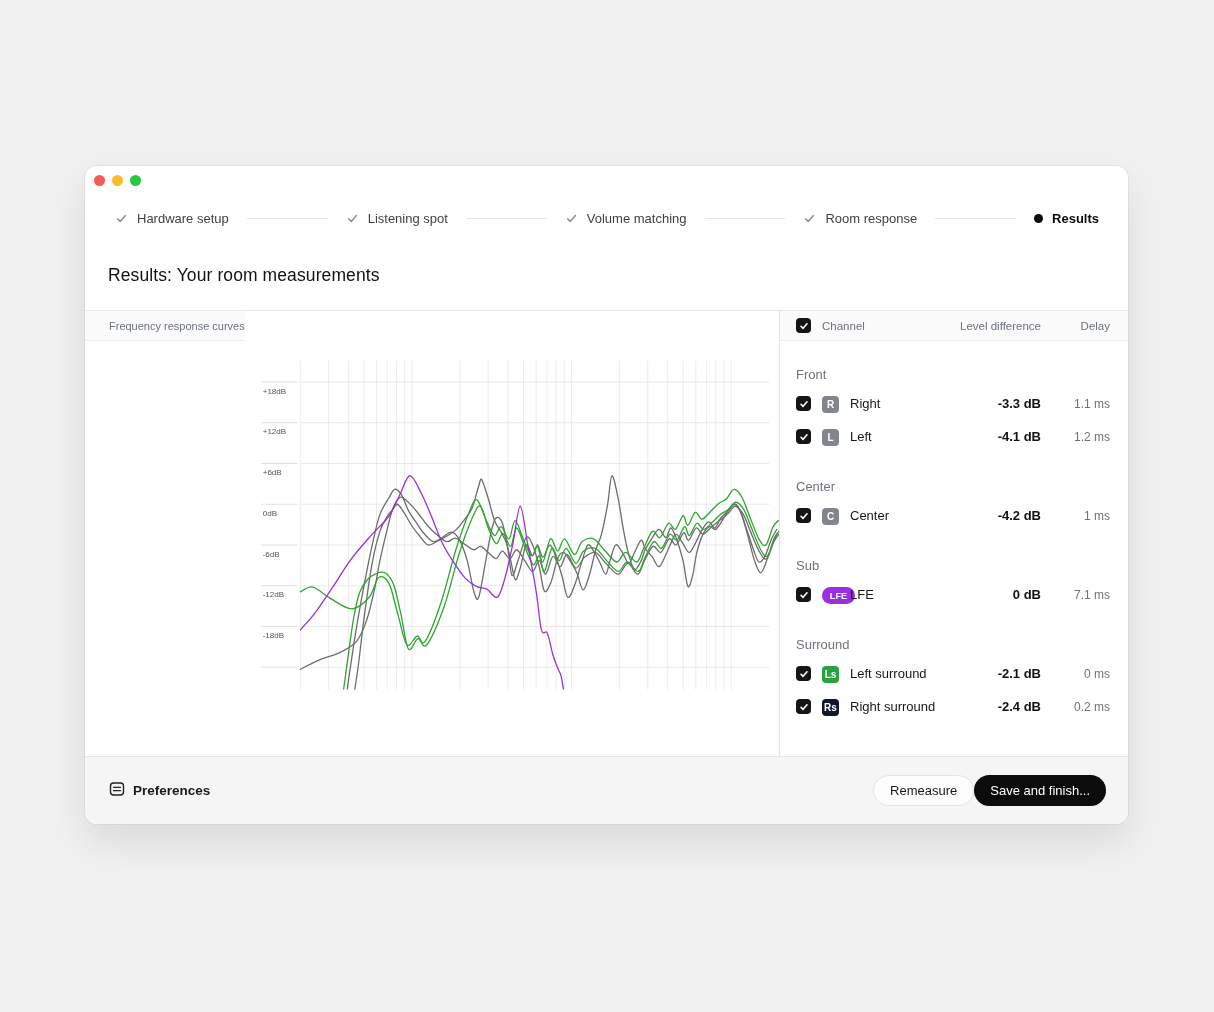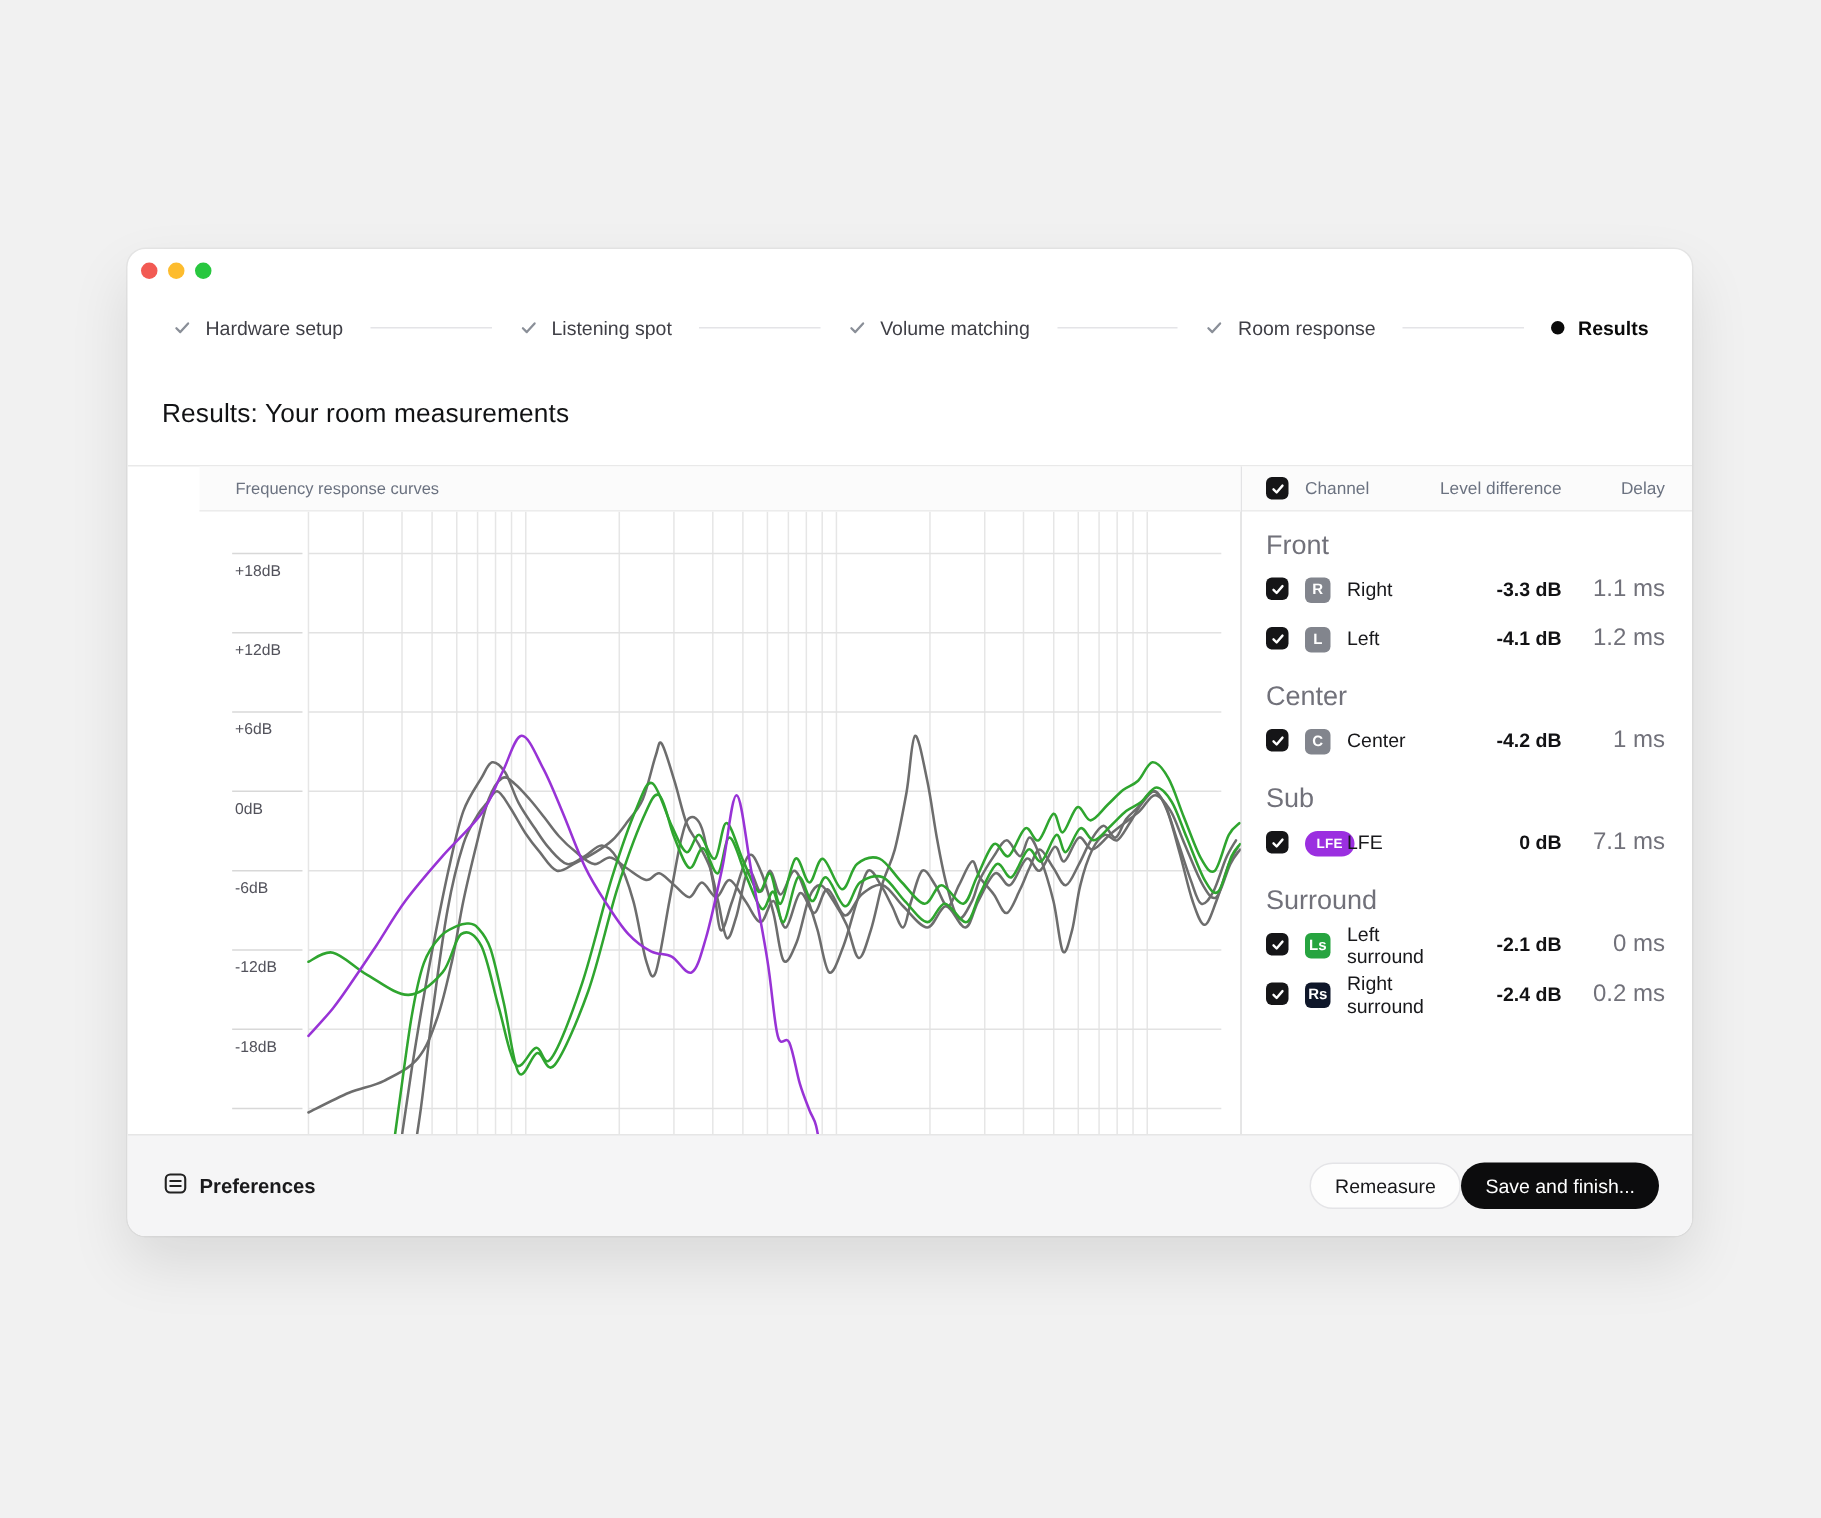--- a/index.html
+++ b/index.html
@@ -16,42 +16,42 @@
   .step-label { font-size:13px; color:#3f3f46; font-weight:500; }
   .step-check svg { display:block; }
   .connector { flex:1; height:1px; background:#e4e4e7; margin:0 18px; }
   .step-current .step-label { color:#0a0a0a; font-weight:700; }
   .step-dot { width:9px; height:9px; border-radius:50%; background:#0a0a0a; }
 
   .page-title { position:absolute; top:99px; left:23px; font-size:17.5px; font-weight:500; color:#111214; letter-spacing:0.1px; }
 
   
   .main { position:absolute; top:144px; left:0; right:0; bottom:56px; border-top:1px solid #e9e9e9; display:flex; }
-  .chart-col { width:695px; border-right:1px solid #e3e3e5; display:flex; flex-direction:column;margin-left:48px; }
+  .chart-col { width:695px; border-right:1px solid #e3e3e5; display:flex; flex-direction:row; }
   .channels-col { flex:1; display:flex; flex-direction:column; }
   .panel-head { height:30px; background:#fbfbfb; border-bottom:1px solid #ececec; display:flex; align-items:center; flex:none; }
   .chart-head-label { font-size:11px; color:#6b7280; padding-left:24px; }
   svg.freqchart { display:block; width:695px; height:428px; }
   svg.freqchart text { font-family:"Liberation Sans","DejaVu Sans",sans-serif; }
 
   
   .ch-head { display:grid; grid-template-columns:26px 1fr 95px 69px; align-items:center; width:100%; padding:0 18px 0 16px; }
   .col-label { font-size:11.5px; color:#6b7280; }
   .col-right { text-align:right; }
   .ch-body { padding:0 18px 0 16px; }
-  .group-label { margin-top:9px; height:26px; display:flex; align-items:center; font-size:18px; color:#71717a; }
+  .group-label { margin-top:20px; height:26px; display:flex; align-items:center; font-size:13px; color:#71717a; }
   .ch-row { display:grid; grid-template-columns:26px 28px 1fr 78px 69px; align-items:center; height:33px; }
   .cbx { width:15px; height:15px; border-radius:4px; background:#151517; display:inline-flex; align-items:center; justify-content:center; }
   .cbx svg { display:block; }
   .badge { display:inline-flex; align-items:center; justify-content:center; color:#fff; font-weight:700; }
   .badge-sq { width:17px; height:17px; border-radius:4px; font-size:10px; }
   .badge-pill { width:33px; height:17px; border-radius:9px; font-size:9px; letter-spacing:0.2px; }
   .ch-label { font-size:13px; font-weight:500; color:#18181b; }
   .ch-level { font-size:13px; font-weight:700; color:#121214; text-align:right; }
-  .ch-delay { font-size:16px; color:#71717a; text-align:right; }
+  .ch-delay { font-size:12px; color:#71717a; text-align:right; }
 
   
   .footer { position:absolute; left:0; right:0; bottom:0; height:68px; background:#f5f5f6; border-top:1px solid #e6e6e6; display:flex; align-items:center; }
   .prefs { display:flex; align-items:center; gap:8px; margin-left:24px; background:none; border:none; cursor:pointer; }
   .prefs-label { font-size:13.5px; font-weight:600; color:#1a1a1c; }
   .footer-actions { margin-left:auto; margin-right:22px; display:flex; align-items:flex-end; }
   .btn { height:31px; border-radius:16px; padding:0 16px; font-size:13px; font-weight:500; font-family:inherit; cursor:pointer; display:inline-flex; align-items:center; }
   .btn-secondary { background:#fdfdfd; color:#18181b; border:1px solid #e4e4e7; }
   .btn-primary { background:#0c0c0d; color:#fff; border:none; }
 </style>

